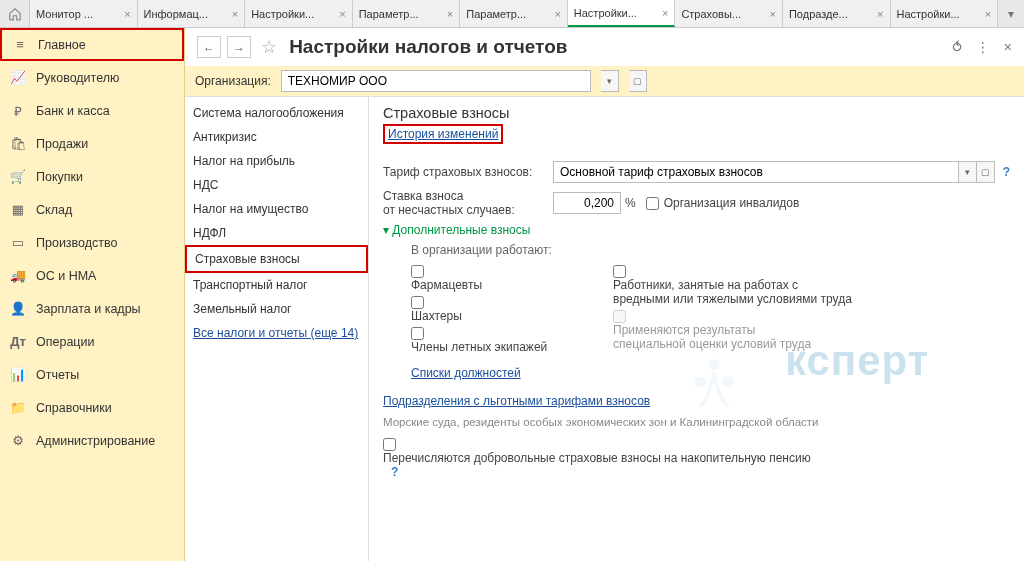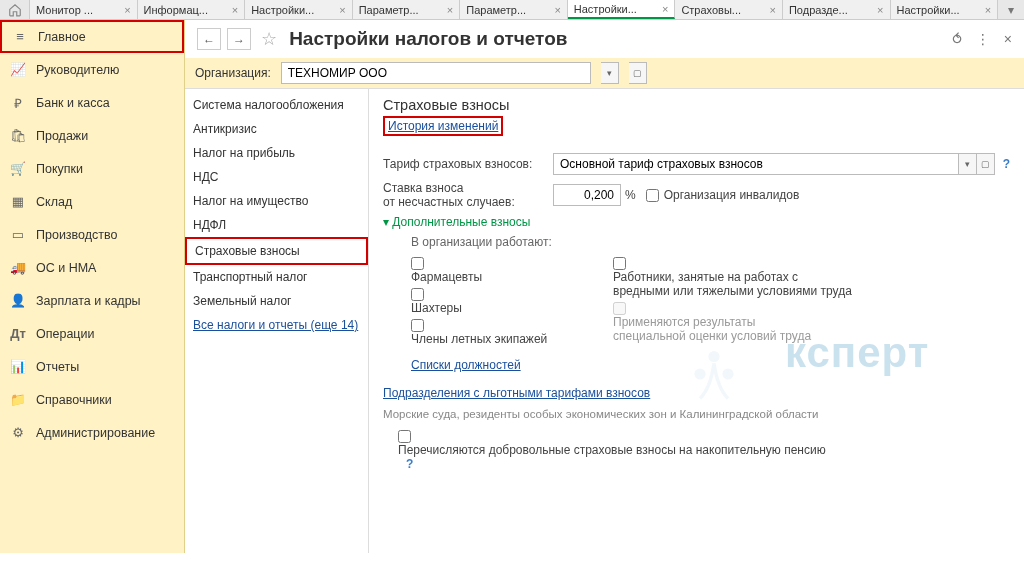--- a/index.html
+++ b/index.html
@@ -1,19 +1,19 @@
 <!DOCTYPE html>
 <html><head>
 <meta charset="utf-8">
 <style>
   * { box-sizing: border-box; margin: 0; padding: 0; font-family: Arial, sans-serif; }
   body { width: 1024px; height: 561px; background: #fff; font-size: 12px; color: #333; overflow: hidden; position: relative; }
 
   
-  .tabs { display: flex; height: 20px; background: #e8e8e8; border-bottom: 1px solid #ccc; }
+  .tabs { display: flex; height: 28px; background: #e8e8e8; border-bottom: 1px solid #ccc; }
   .tab-home { width: 30px; display:flex; align-items:center; justify-content:center; border-right:1px solid #ccc; }
   .tab { display:flex; align-items:center; padding:0 6px; border-right:1px solid #ccc; background:#f0f0f0; min-width:0; flex:1; white-space:nowrap; overflow:hidden; position:relative; }
   .tab.active { background:#fff; border-bottom:2px solid #009646; }
   .tab-label { overflow:hidden; text-overflow:ellipsis; flex:1; font-size:11px; }
   .tab-close { margin-left:4px; color:#888; font-size:11px; }
   .tab-dd { width:26px; display:flex; align-items:center; justify-content:center; color:#777; }
 
   
   .wrap { display:flex; height: calc(561px - 28px); }
 
@@ -270,21 +270,21 @@
             <div class="cbrow mutetxt" style="margin-left:0;">
                   <input type="checkbox" class="cb" disabled="" style="">
                   <span><span>Применяются результаты</span><br><span>специальной оценки условий труда</span></span>
                 </div>
           </div>
         </div>
 
         <a class="link2" style="margin-left:0;">Подразделения с льготными тарифами взносов</a>
         <div class="note">Морские суда, резиденты особых экономических зон и Калининградской области</div>
 
-        <div class="cbrow" style="margin-left:15px;">
+        <div class="cbrow" style="margin-left:0;">
           <input type="checkbox" class="cb" style="">
           <span>Перечисляются добровольные страховые взносы на накопительную пенсию</span>
           <span class="help">?</span>
         </div>
         </div>
       </div>
     </div>
   </div>
 </div>
 

